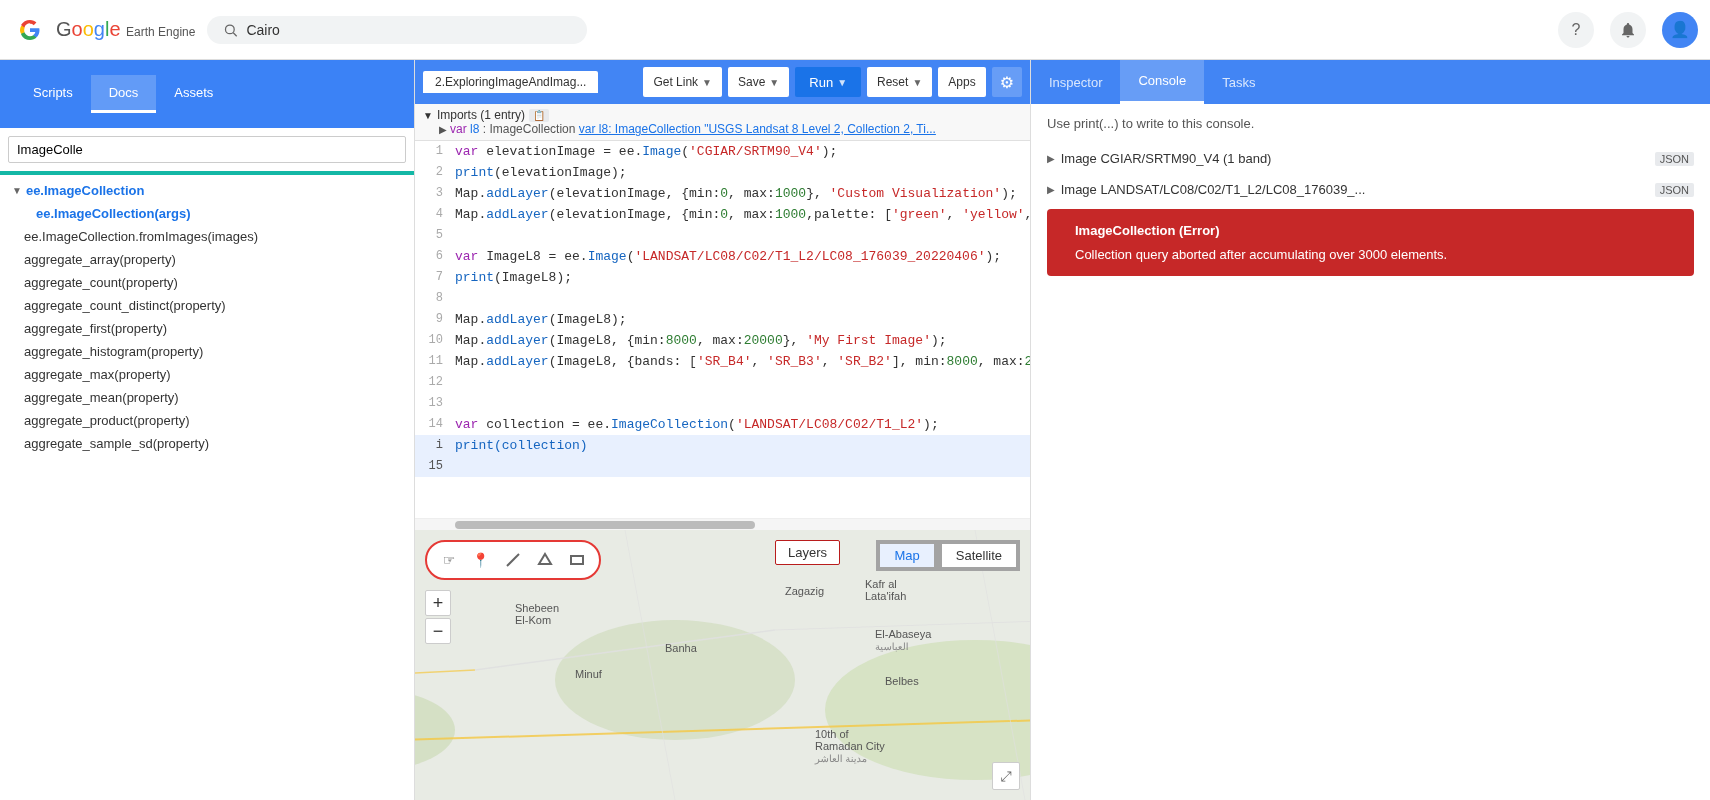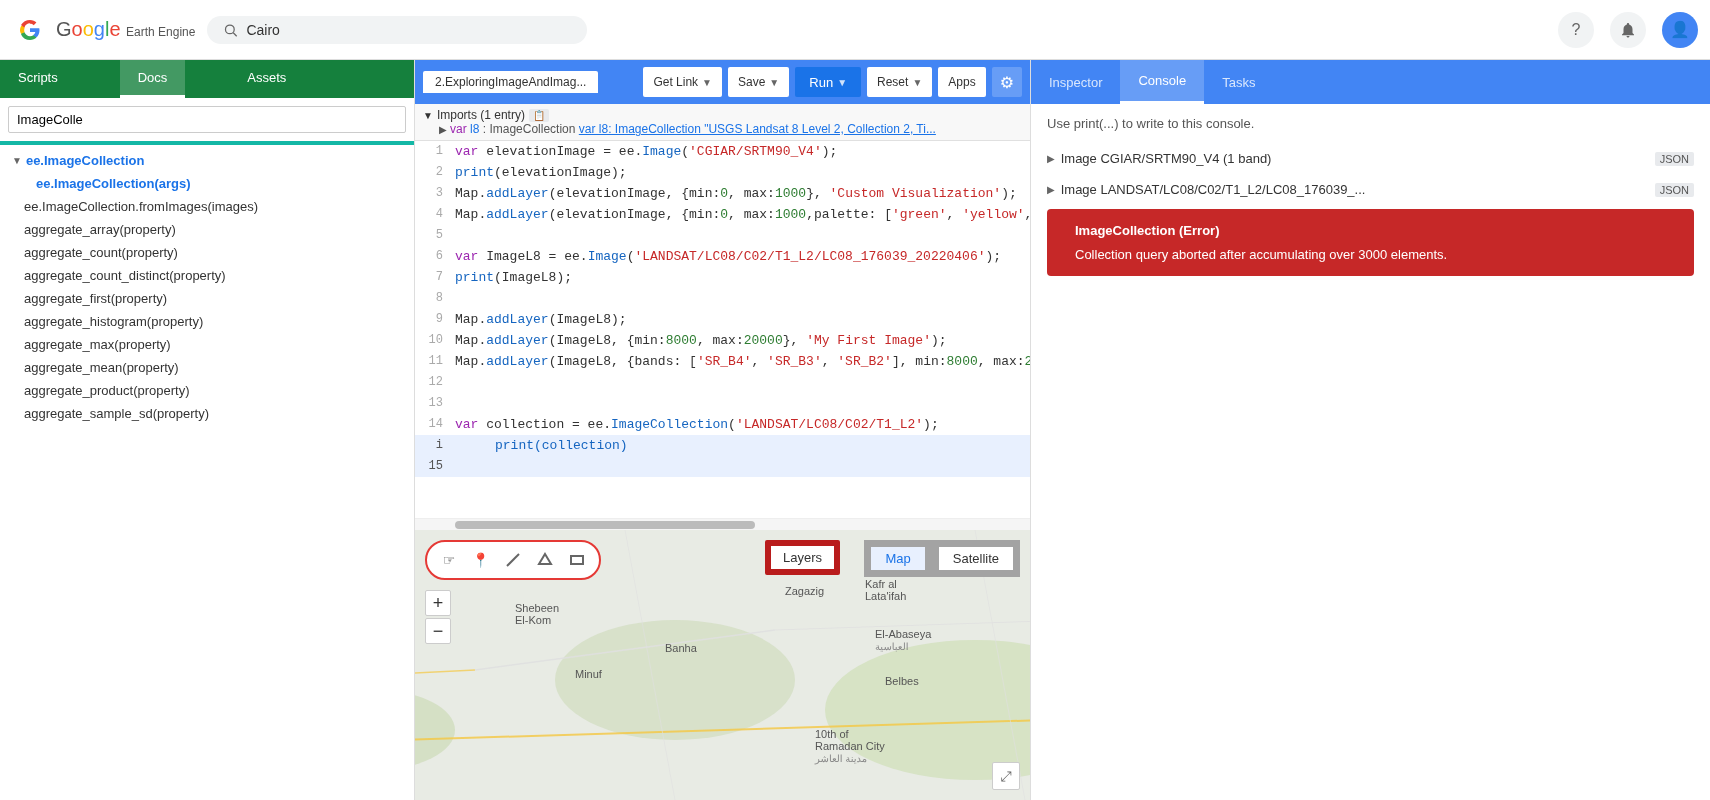--- a/index.html
+++ b/index.html
@@ -87,23 +87,22 @@
       display: flex;
       flex-direction: column;
       border-right: 1px solid #ddd;
       background: #fff;
       overflow: hidden;
     }
 
     
     .left-tabs {
       display: flex;
-      background: #15803d;
-      padding: 0;
-      gap: 44px;
+      background: #3b82f6;
+      padding: 15px;
     }
     .left-tab {
       padding: 10px 18px;
       color: #fff;
       cursor: pointer;
       font-size: 13px;
       font-weight: 500;
       border-bottom: 3px solid transparent;
     }
     .left-tab.active {
@@ -460,37 +459,37 @@
       font-size: 18px;
       color: #333;
       font-weight: 300;
     }
 
     .map-layers-btn {
       position: absolute;
       top: 10px;
       right: 190px;
       background: #fff;
-      border: 6px solid #b91c1c;
+      border: 1px solid #b91c1c;
       border-radius: 2px;
       padding: 4px 12px;
       font-size: 13px;
       cursor: pointer;
       color: #333;
     }
     .map-view-btns {
       position: absolute;
       top: 10px;
       right: 10px;
       display: flex;
     }
     .map-view-btn {
       padding: 4px 14px;
       font-size: 13px;
-      border: 7px solid #a3a3a3;
+      border: 4px solid #a3a3a3;
       cursor: pointer;
       background: #fff;
       color: #333;
     }
     .map-view-btn.active {
       background: #e8f0fe;
       color: #1a73e8;
     }
 
     
@@ -676,21 +675,21 @@
           <div class="code-line">
             <span class="line-num">13</span>
             <span class="line-content"></span>
           </div>
           <div class="code-line">
             <span class="line-num">14</span>
             <span class="line-content"><span class="kw">var</span> collection = ee.<span class="fn">ImageCollection</span>(<span class="str">'LANDSAT/LC08/C02/T1_L2'</span>);</span>
           </div>
           <div class="code-line line-15">
             <span class="line-num" style="color:#555;">i 15</span>
-            <span class="line-content" style="color:#1565c0;margin-left:40px;"><span class="fn">print</span>(collection)</span>
+            <span class="line-content" style="color:#1565c0;"><span class="fn">print</span>(collection)</span>
           </div>
 
         </div>
       </div>
 
       <div class="code-scrollbar">
         <div class="scrollbar-thumb"></div>
       </div>
     </div>
 

